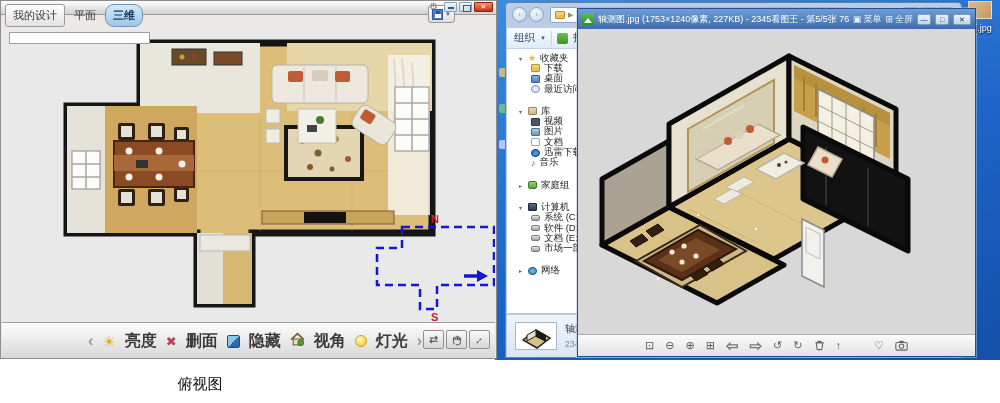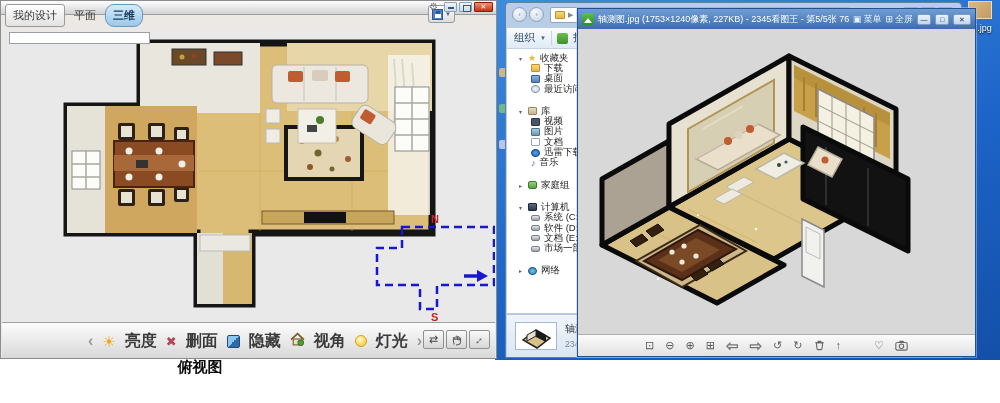--- a/index.html
+++ b/index.html
@@ -122,21 +122,21 @@
   .ic-sun { font-size:15px; color:#eda61e; line-height:1; }
   .ic-redx { font-size:13px; color:#b64456; line-height:1; }
   .ic-cube { width:13px; height:13px; background:linear-gradient(135deg,#8cc8ee 0 50%,#2f6bab 50% 100%); border:1px solid #1d4a80; border-radius:2px; }
   .ic-bulb { width:12px; height:12px; border-radius:50%; background:radial-gradient(circle at 40% 35%,#fffad0,#f4c21e); border:1px solid #d8a010; }
   .da-navbtns { position:absolute; right:5px; top:7px; display:flex; gap:2px; }
   .da-navbtn { width:21px; height:19px; background:linear-gradient(#fafafa,#d6d6d6); border:1px solid #909090; border-radius:2px;
                display:flex; align-items:center; justify-content:center; font-size:11px; color:#444; }
   .rot45 { transform:rotate(45deg); display:inline-block; }
 
   
-  .caption { position:absolute; top:358px; width:96px; text-align:center; font-size:15px; font-weight:bold; color:#0a0a0a; z-index:5; }
+  .caption { position:absolute; top:375px; width:96px; text-align:center; font-size:15px; font-weight:normal; color:#0a0a0a; z-index:5; }
   .caption.l { left:152px; } .caption.r { left:740px; }
 </style>
 </head>
 <body>
 
 <div id="stage">
 
   <div class="desktop">
     <div class="desktop-icon">
       <span class="file-thumb"></span>

